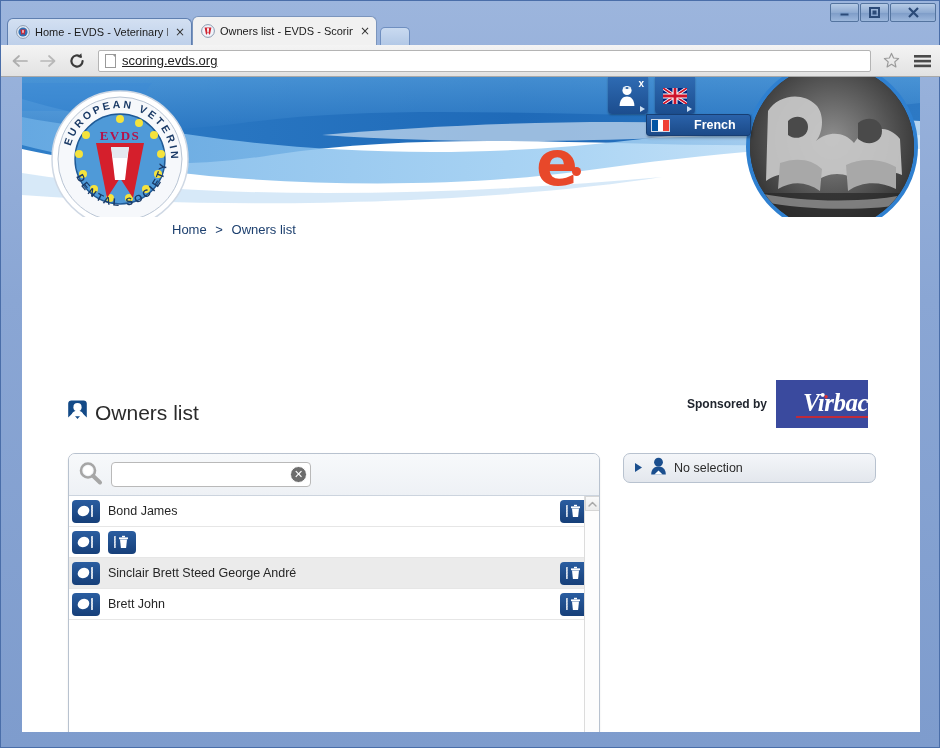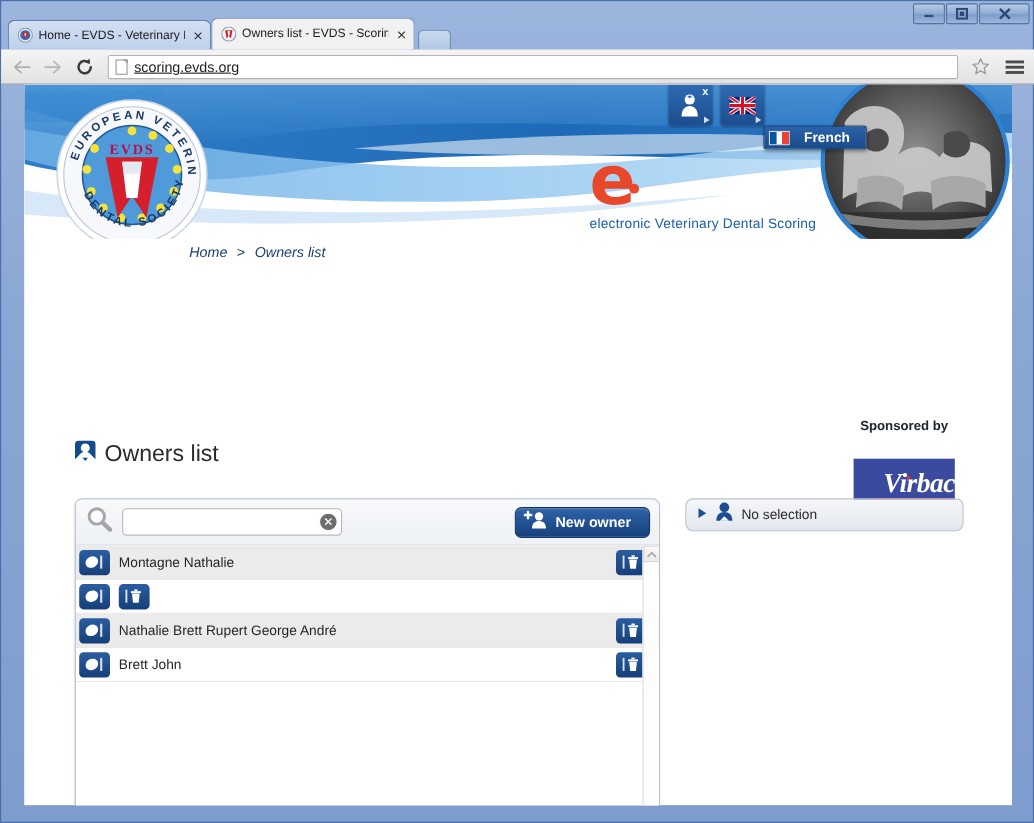--- a/index.html
+++ b/index.html
@@ -169,53 +169,53 @@
     position: absolute; right: 3px; bottom: 2px;
     width: 0; height: 0;
     border-left: 5px solid #cddff2;
     border-top: 3px solid transparent; border-bottom: 3px solid transparent;
   }
   .topbtn .x-mark {
     position: absolute; right: 4px; top: 2px;
     color: #fff; font-size: 10px; font-weight: bold; line-height: 1;
   }
   #langmenu {
-    position: absolute; left: 672px; top: 37px; z-index: 10;
+    position: absolute; left: 624px; top: 37px; z-index: 10;
     background: linear-gradient(180deg,#2a62aa 0%, #1b4a88 100%);
     border: 1px solid #173e73;
     border-radius: 0 3px 3px 3px;
     padding: 3px 14px 3px 4px;
-    display: flex; align-items: center; gap: 13px;
+    display: flex; align-items: center; gap: 24px;
     box-shadow: 1px 2px 3px rgba(0,0,0,.3);
   }
   #langmenu .label { color: #fff; font-size: 12.5px; font-weight: bold; }
   .flag-fr { width: 19px; height: 13px; display: flex; border: 1px solid #cfd9e8; }
   .flag-fr i { display: block; height: 100%; flex: 1; }
 
   
   #breadcrumb {
     position: absolute; left: 150px; top: 145px;
     font-size: 13px; color: #1c3f6e; z-index: 8;
   }
-  #breadcrumb a { color: #1c3f6e; text-decoration: none; font-style: italic; }
+  #breadcrumb a { color: #1c3f6e; text-decoration: none; }
   #breadcrumb .sep { margin: 0 5px; }
 
   
   #content { position: relative; width: 898px; }
 
   #pagehead {
     position: absolute; left: 44px; top: 182px;
     display: flex; align-items: center; gap: 6px;
   }
   #page-title {
     font-size: 21px; color: #2b2b2b; font-family: "Liberation Sans", sans-serif;
   }
   #sponsor {
     position: absolute; right: 52px; top: 163px;
-    display: flex; align-items: center; gap: 23px; flex-direction: column;
+    display: flex; align-items: center; gap: 9px;
   }
   #sponsor-label { font-size: 12px; color: #20252e; font-weight: bold; }
   #virbac {
     width: 92px; height: 48px; background: #3a4a9e;
     display: flex; flex-direction: column;
     align-items: flex-end; justify-content: center;
     position: relative;
   }
   #virbac-txt {
     color: #fff; font-family: "Liberation Serif", serif;
@@ -492,21 +492,20 @@
           <rect x="0" y="128" width="164" height="36" fill="#2a2a2a" opacity="0.75"></rect>
           <path d="M0 126 C40 136 110 140 164 128 L164 138 C110 148 40 144 0 134 Z" fill="#bdbdbd" opacity="0.55"></path>
         </svg>
       </div>
 
       <div id="evds-logo">
         <div id="evds-wordmark">
           <span id="evds-e">e</span>
           <span id="evds-dot"></span>
         </div>
-        <div id="evds-tag">electronic Veterinary Dental Scoring</div>
       </div>
 
       <div id="topbtns">
         <div class="topbtn">
           <svg width="21" height="23" viewBox="0 0 21 23">
             <circle cx="9" cy="6.5" r="4.6" fill="#ffffff"></circle>
             <rect x="5.6" y="2.8" width="6.8" height="2.4" fill="#dfe8f3"></rect>
             <rect x="8.2" y="3.0" width="1.6" height="2.0" fill="#2a5f9e"></rect>
             <rect x="7.4" y="3.6" width="3.2" height="0.8" fill="#2a5f9e"></rect>
             <path d="M1.6 22 C1.6 15.6 4.8 12.4 9 12.4 C13.2 12.4 16.4 15.6 16.4 22 Z" fill="#ffffff"></path>
@@ -572,42 +571,32 @@
             <svg width="26" height="26" viewBox="0 0 26 26">
               <circle cx="11" cy="10.5" r="7" fill="none" stroke="#a6a6a6" stroke-width="2.6"></circle>
               <circle cx="11" cy="10.5" r="4.6" fill="#ffffff"></circle>
               <path d="M16.2 16 L23 22.5" stroke="#a6a6a6" stroke-width="4" stroke-linecap="round"></path>
             </svg>
           </span>
           <span id="search-input-wrap">
             <input id="search-input" type="text" value="" placeholder="" style="">
             <span id="search-clear">✕</span>
           </span>
-          <span id="new-owner-btn">
-            <span>
-              <svg width="22" height="18" viewBox="0 0 22 18">
-                <path d="M1 4.2 H7 M4 1.2 V7.2" stroke="#ffffff" stroke-width="2.2" stroke-linecap="round"></path>
-                <circle cx="14" cy="5.4" r="3.8" fill="#ffffff"></circle>
-                <path d="M7.6 16.5 C7.6 11.6 10.4 9.6 14 9.6 C17.6 9.6 20.4 11.6 20.4 16.5 Z" fill="#ffffff"></path>
-              </svg>
-            </span>
-            <span>New owner</span>
-          </span>
         </div>
 
         <div id="rows">
 
-            <div class="row alt">
+          <div class="row">
               <span class="icon-btn">
                 <svg width="22" height="16" viewBox="0 0 22 16">
                   <ellipse cx="8.5" cy="8" rx="6" ry="5" fill="#ffffff" transform="rotate(-28 8.5 8)"></ellipse>
                   <rect x="16" y="2" width="2" height="12" fill="#ffffff" opacity="0.85" stroke="#1b4f8e" stroke-width="0.2" stroke-dasharray="1.6 1.1"></rect>
                 </svg>
               </span>
-              <span class="row-name">Montagne Nathalie</span>
+              <span class="row-name">Bond James</span>
               <span class="icon-btn trash">
                 <svg width="22" height="16" viewBox="0 0 22 16">
                   <rect x="3" y="2" width="1.8" height="12" fill="#ffffff" opacity="0.85" stroke="#1b4f8e" stroke-width="0.2" stroke-dasharray="1.6 1.1"></rect>
                   <rect x="8" y="3.4" width="9" height="1.8" fill="#ffffff"></rect>
                   <rect x="11" y="1.8" width="3" height="1.4" fill="#ffffff"></rect>
                   <path d="M9 5.6 L16 5.6 L15.1 14 L9.9 14 Z" fill="#ffffff"></path>
                 </svg>
               </span>
             </div>
             <div class="row">
@@ -626,21 +615,21 @@
                 </svg>
               </span>
             </div>
             <div class="row alt">
               <span class="icon-btn">
                 <svg width="22" height="16" viewBox="0 0 22 16">
                   <ellipse cx="8.5" cy="8" rx="6" ry="5" fill="#ffffff" transform="rotate(-28 8.5 8)"></ellipse>
                   <rect x="16" y="2" width="2" height="12" fill="#ffffff" opacity="0.85" stroke="#1b4f8e" stroke-width="0.2" stroke-dasharray="1.6 1.1"></rect>
                 </svg>
               </span>
-              <span class="row-name">Nathalie Brett Rupert George André</span>
+              <span class="row-name">Sinclair Brett Steed George André</span>
               <span class="icon-btn trash">
                 <svg width="22" height="16" viewBox="0 0 22 16">
                   <rect x="3" y="2" width="1.8" height="12" fill="#ffffff" opacity="0.85" stroke="#1b4f8e" stroke-width="0.2" stroke-dasharray="1.6 1.1"></rect>
                   <rect x="8" y="3.4" width="9" height="1.8" fill="#ffffff"></rect>
                   <rect x="11" y="1.8" width="3" height="1.4" fill="#ffffff"></rect>
                   <path d="M9 5.6 L16 5.6 L15.1 14 L9.9 14 Z" fill="#ffffff"></path>
                 </svg>
               </span>
             </div>
             <div class="row">

